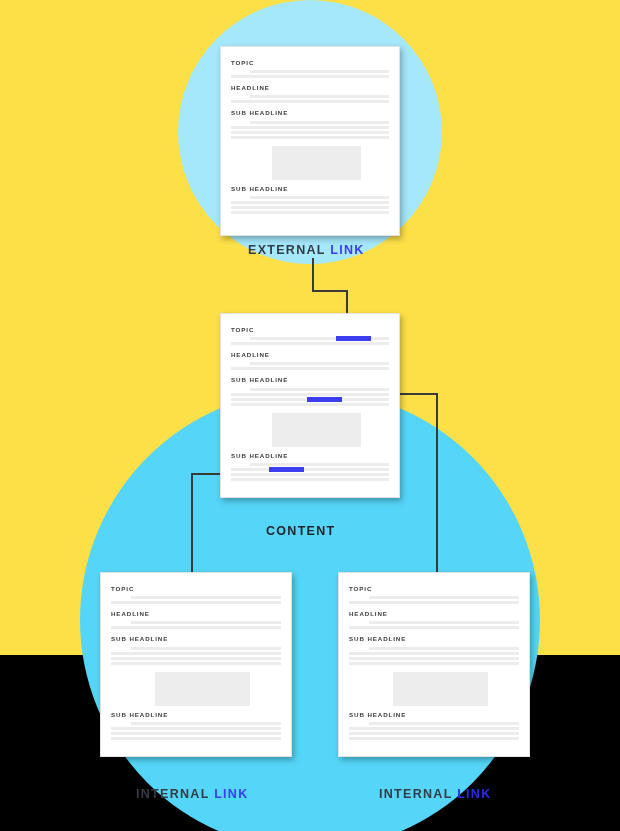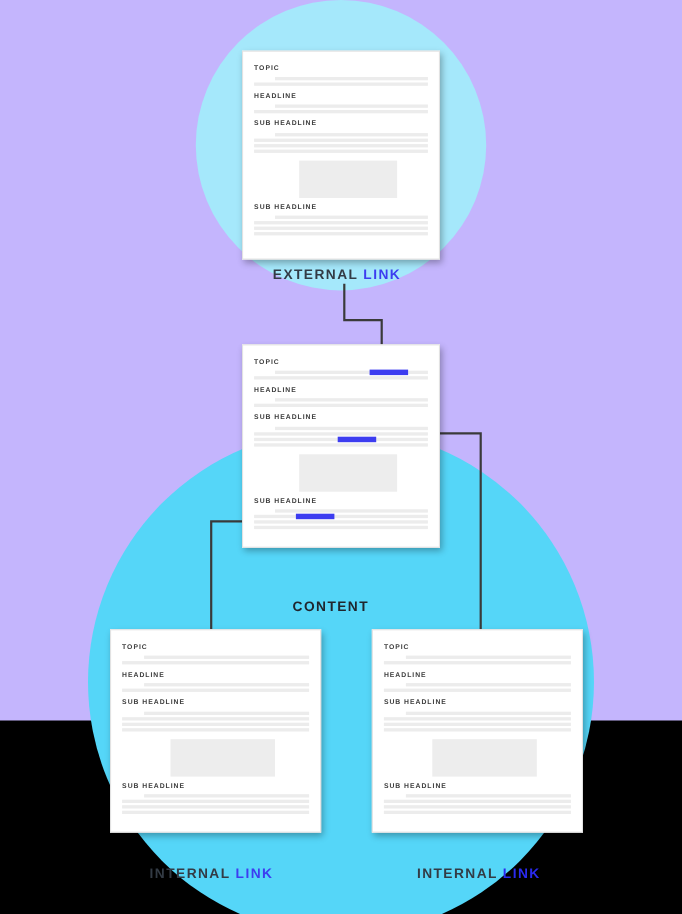--- a/index.html
+++ b/index.html
@@ -14,21 +14,21 @@
     overflow: hidden;
     font-family: "Liberation Sans", sans-serif;
     -webkit-font-smoothing: antialiased;
   }
 
   #stage {
     position: absolute;
     left: 0; top: 0;
     width: 620px;
     height: 655px;
-    background: #c4b5fd;
+    background: #fde047;
   }
 
   
   .circle {
     position: absolute;
     border-radius: 50%;
   }
   #circle-external {
     left: 178px;
     top: 0px;
@@ -105,21 +105,21 @@
   .caption {
     position: absolute;
     font-size: 12.5px;
     font-weight: bold;
     letter-spacing: 1.3px;
     color: #333b45;
     white-space: nowrap;
   }
   .caption .accent { color: #3d3df0; }
   #cap-external { left: 248px; top: 243px; }
-  #cap-content  { left: 266px; top: 544px; color: #20262e; }
+  #cap-content  { left: 266px; top: 524px; color: #20262e; }
   #cap-left     { left: 136px; top: 787px; }
   #cap-right    { left: 379px; top: 787px; }
   #cap-right .accent { color: #2a2aee; }
 </style>
 </head>
 <body>
 
 <div id="stage">
 
   <div class="circle" id="circle-external"></div>

